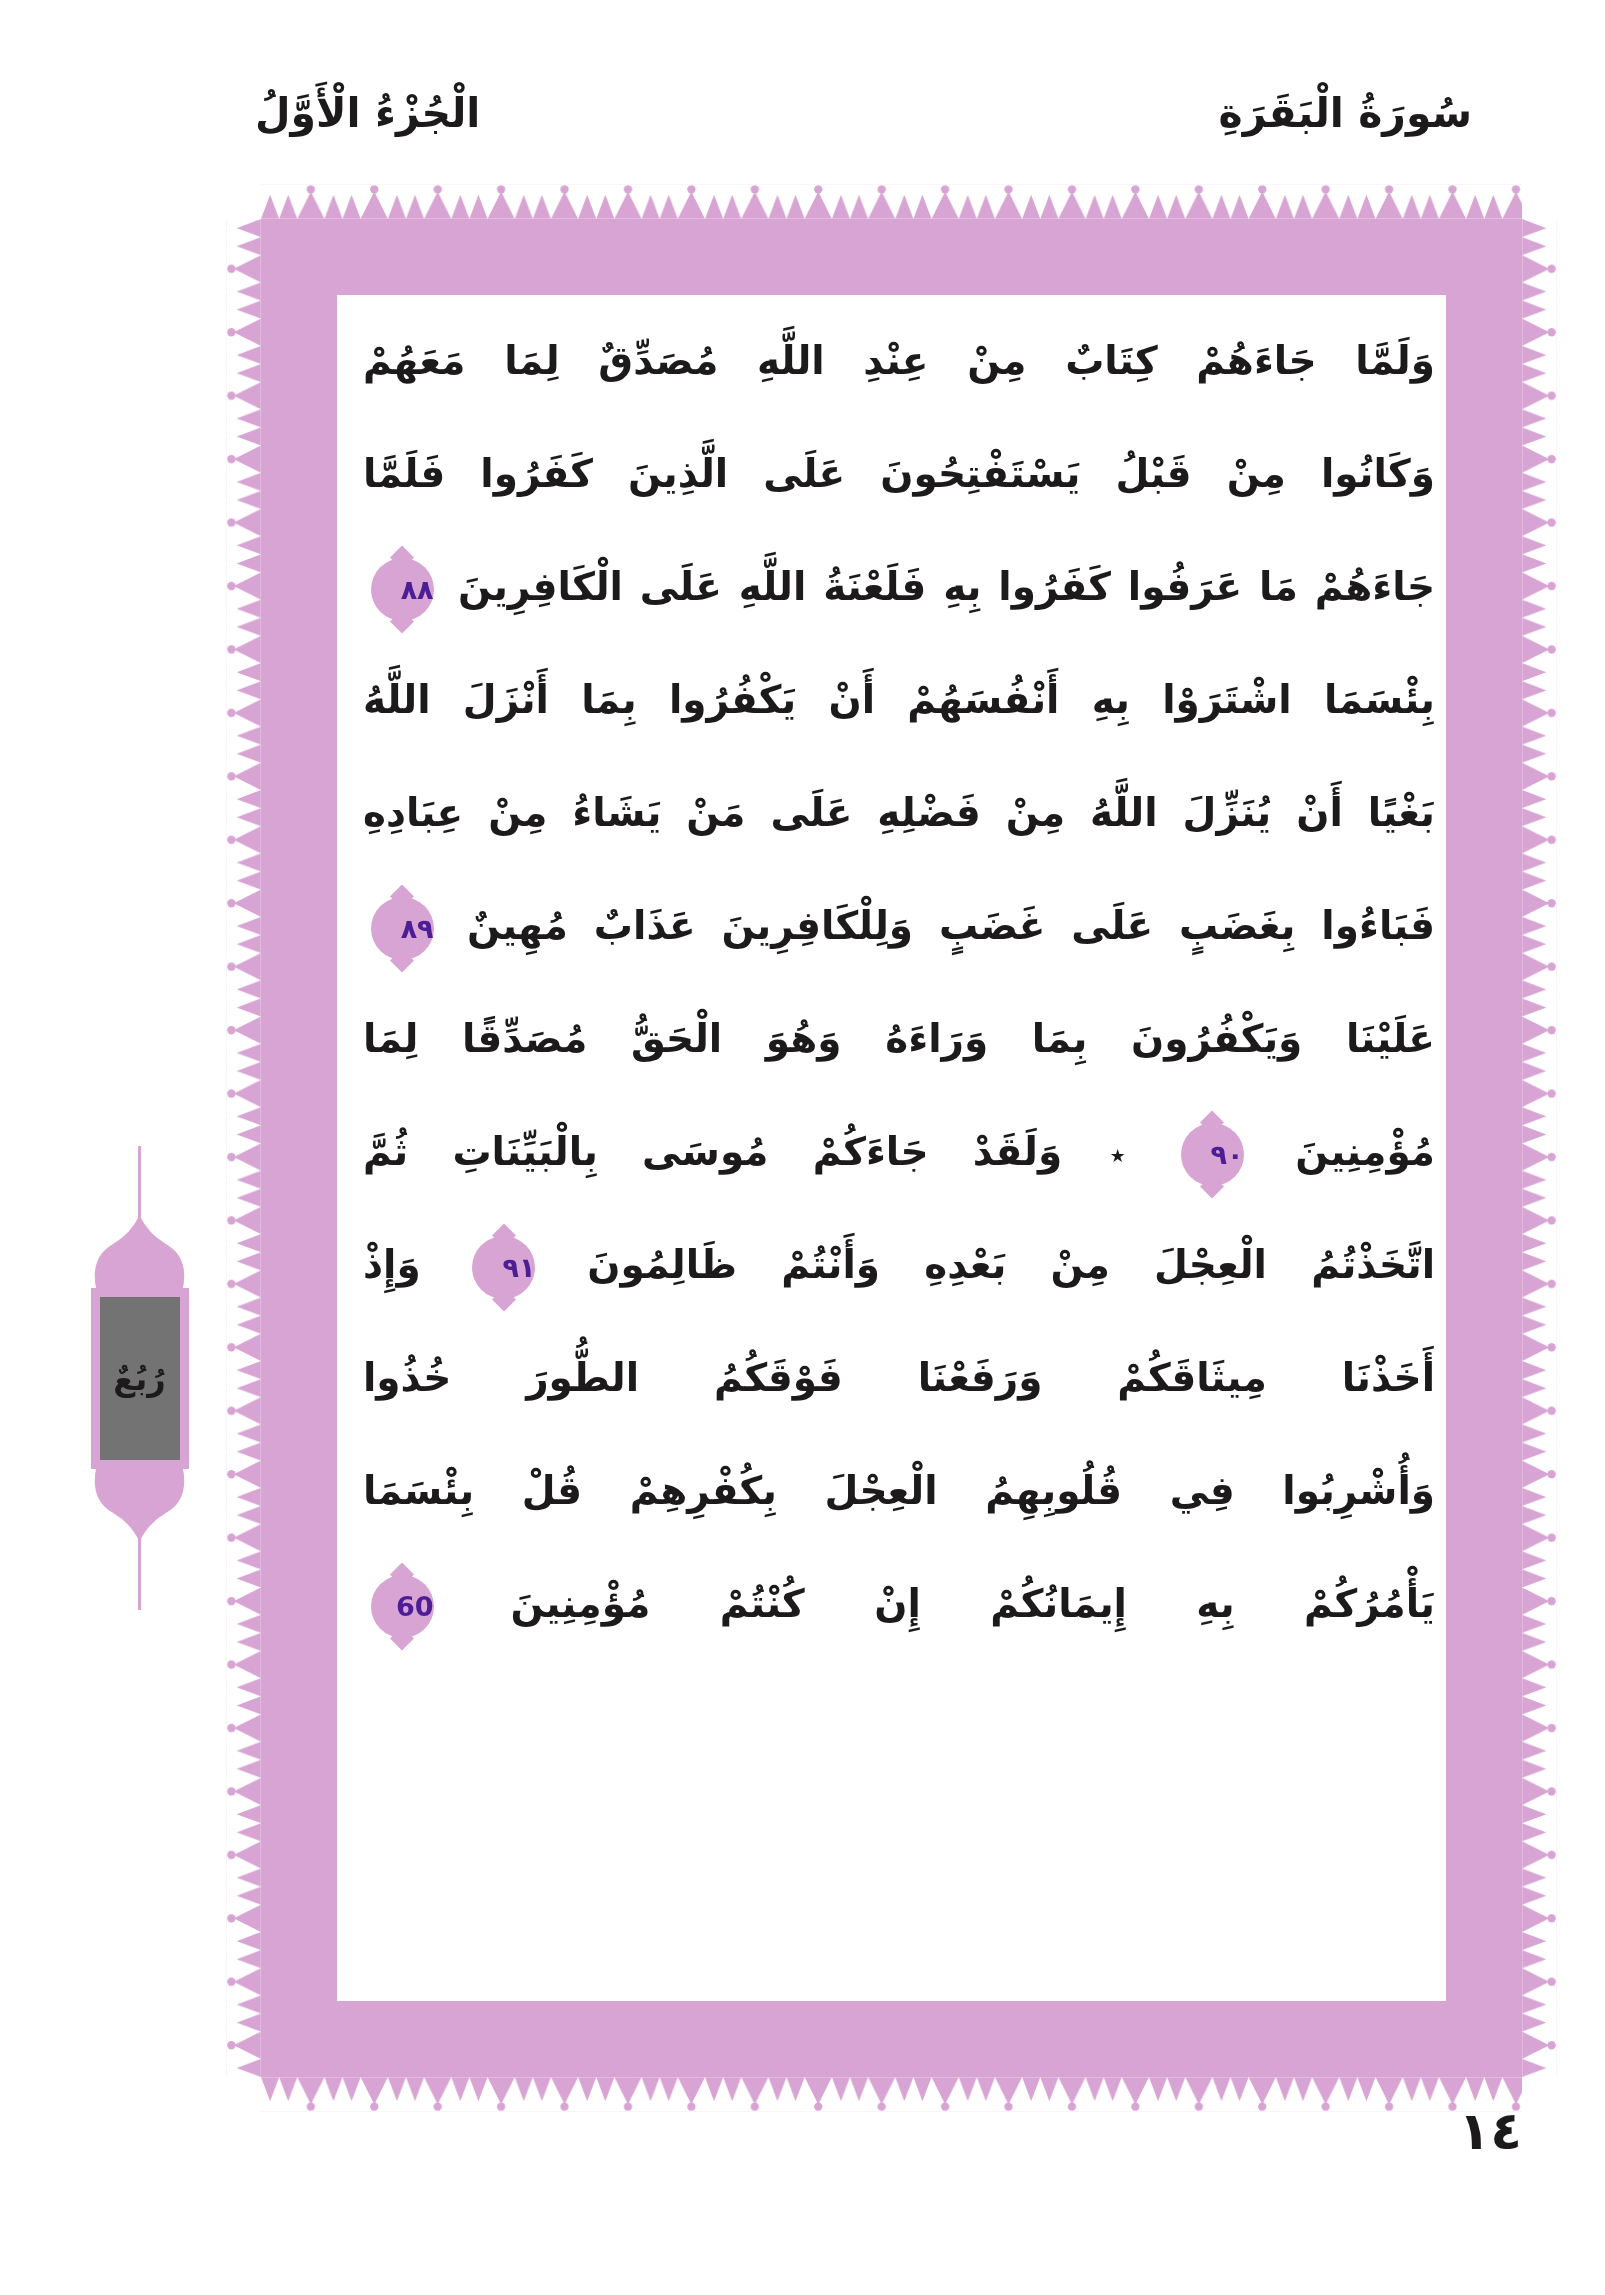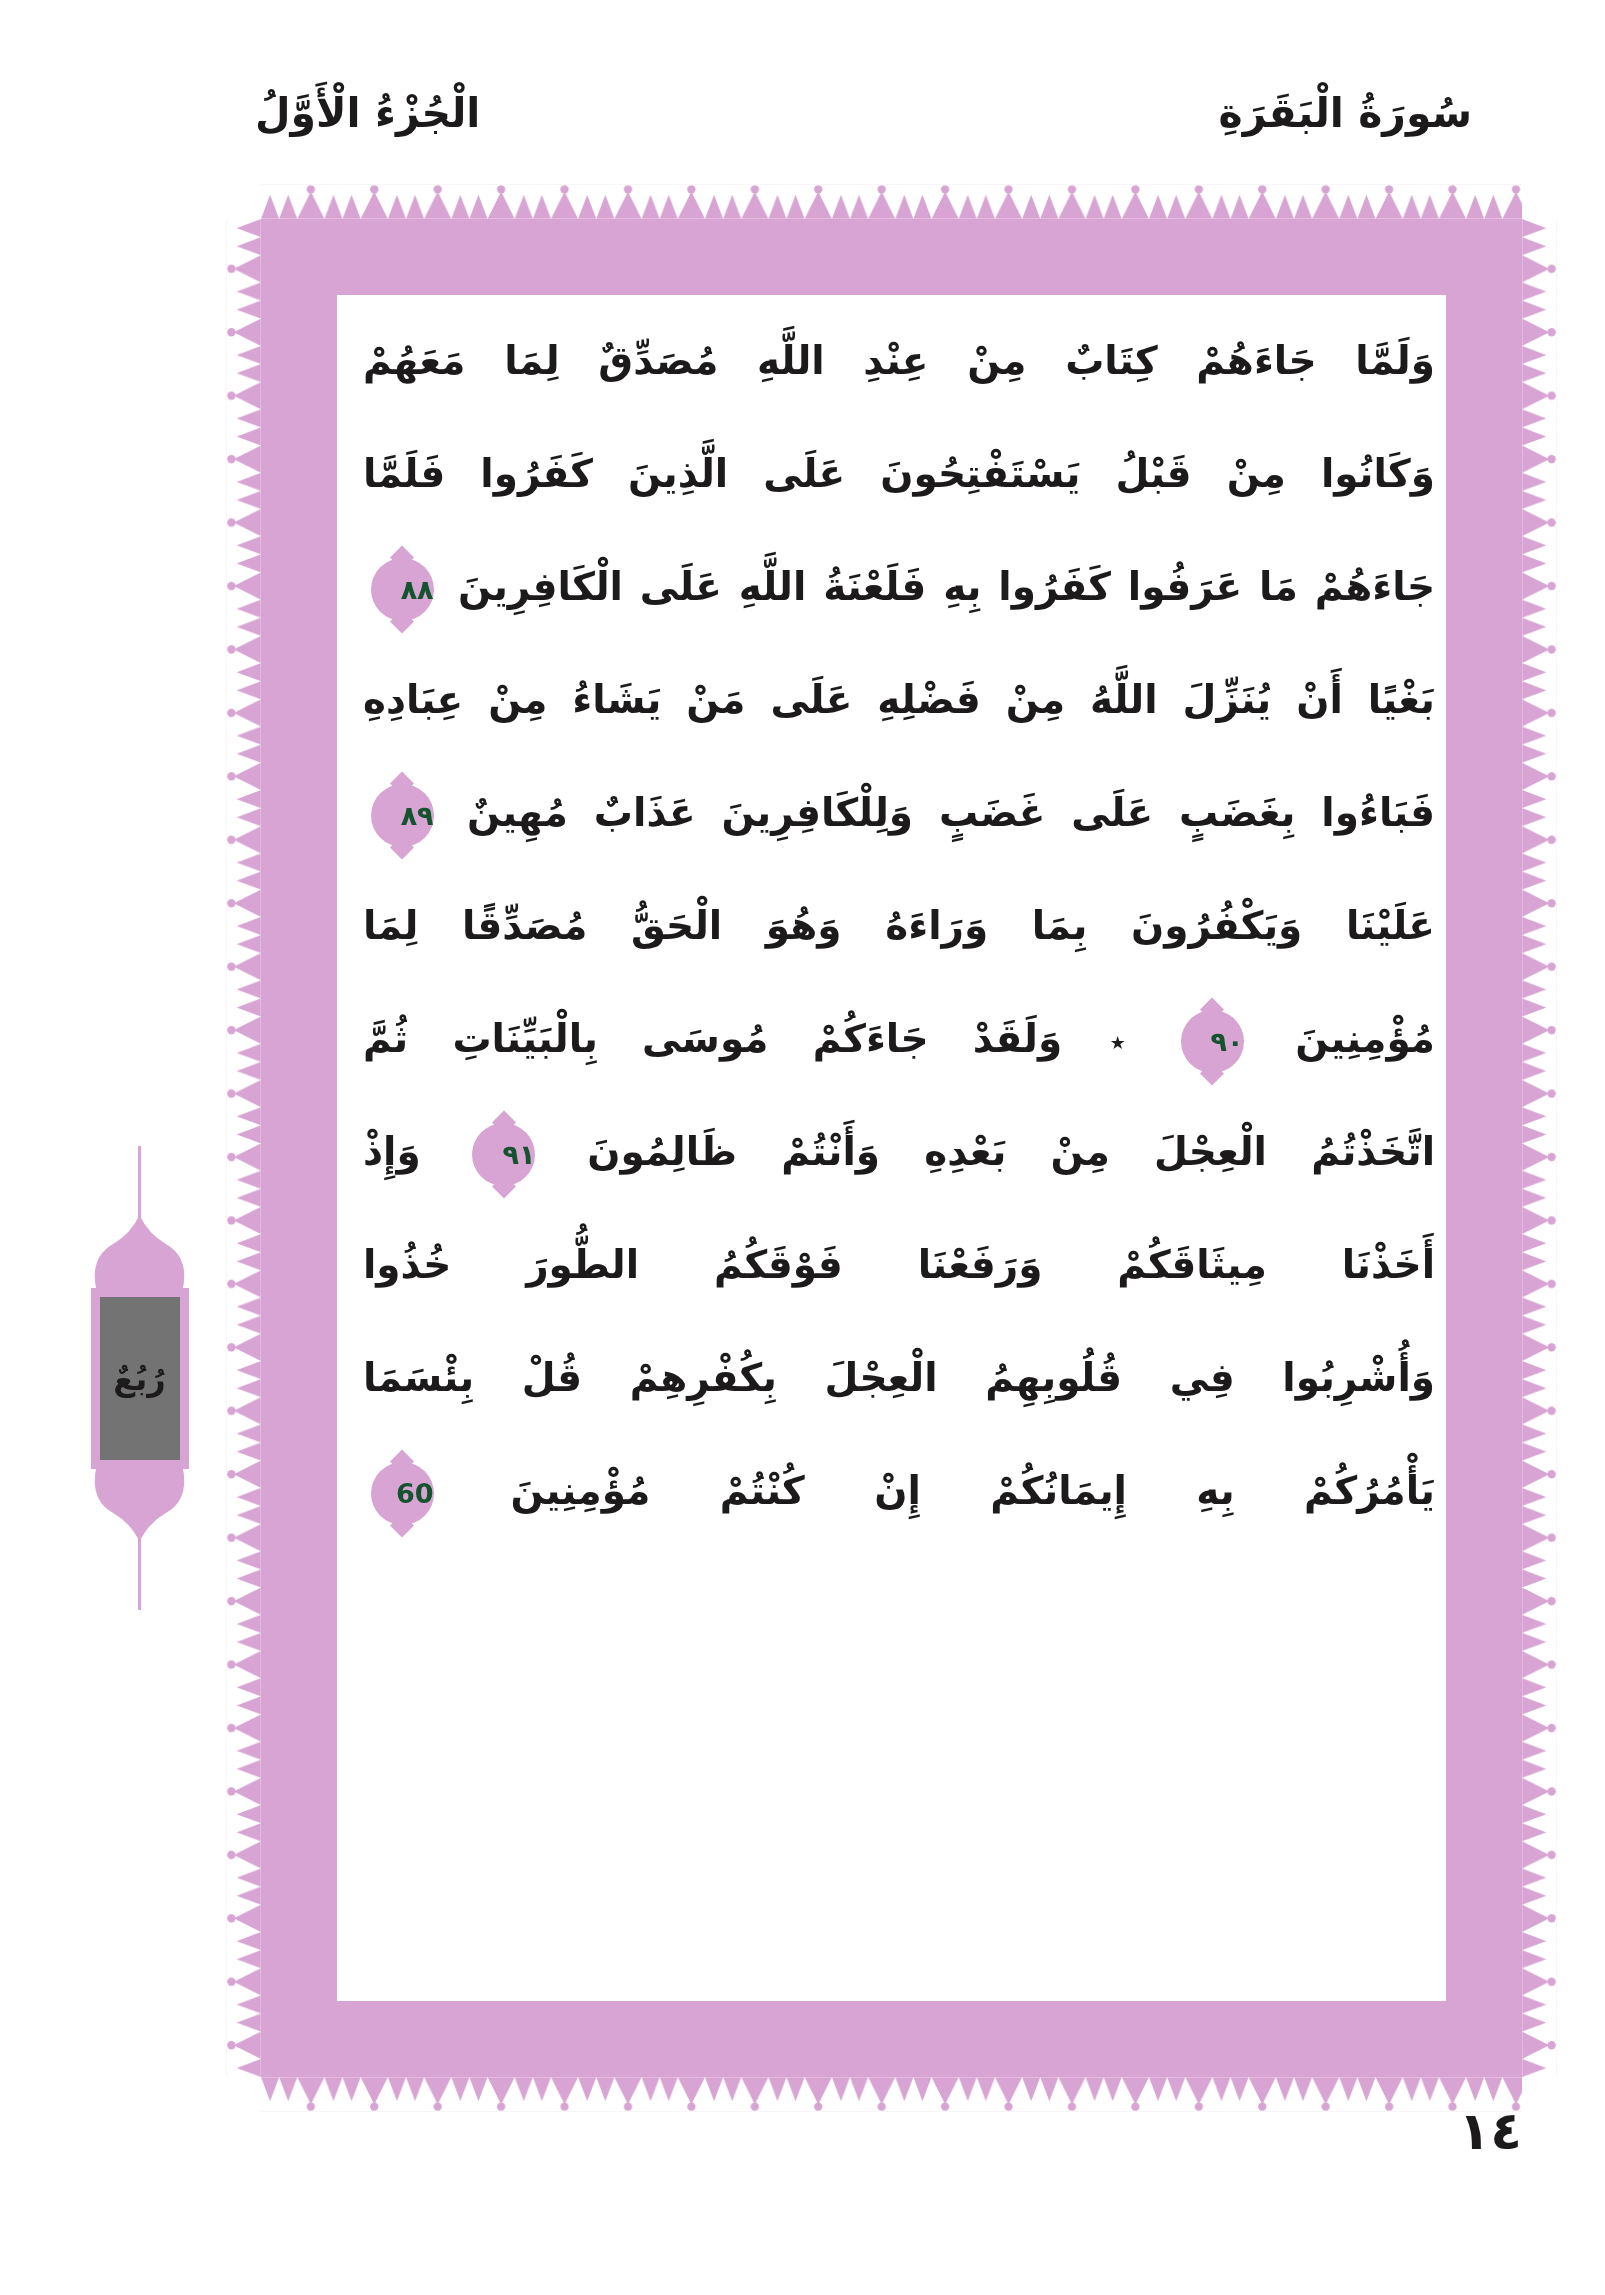--- a/index.html
+++ b/index.html
@@ -37,21 +37,21 @@
   }
   .line{
     height:113px; line-height:113px; font-size:39px; font-weight:bold;
     text-align:justify; text-align-last:justify; white-space:nowrap;
   }
   .ayah-text{ letter-spacing:0; }
   .medallion{
     display:inline-block; position:relative; width:63px; height:63px;
     background:var(--pink); border-radius:50%; vertical-align:middle;
     text-align:center; line-height:63px; font-size:27px; font-weight:bold;
-    color:#14532d; margin:0 7.6px;
+    color:#4c1d95; margin:0 7.6px;
   }
   .medallion::before,.medallion::after{
     content:""; position:absolute; left:50%; width:16.6px; height:16.6px;
     background:var(--pink); transform:translateX(-50%) rotate(45deg);
   }
   .medallion::before{ top:-9px; }
   .medallion::after{ bottom:-9px; }
   .hizb-star{
     display:inline-block; font-size:30px; vertical-align:middle;
     margin:0 3px; font-weight:bold;
@@ -114,20 +114,21 @@
   <rect width="46" height="2460" fill="url(#pat-left)"></rect>
 </svg>
 <svg class="teeth teeth-right" width="35" height="1858" xmlns="http://www.w3.org/2000/svg" viewBox="0 0 46 2460">
   <rect width="46" height="2460" fill="url(#pat-right)"></rect>
 </svg>
 
 <div class="text-block">
     <div class="line"><span class="ayah-text">وَلَمَّا جَاءَهُمْ كِتَابٌ مِنْ عِنْدِ اللَّهِ مُصَدِّقٌ لِمَا مَعَهُمْ</span> </div>
     <div class="line"><span class="ayah-text">وَكَانُوا مِنْ قَبْلُ يَسْتَفْتِحُونَ عَلَى الَّذِينَ كَفَرُوا فَلَمَّا</span> </div>
     <div class="line"><span class="ayah-text">جَاءَهُمْ مَا عَرَفُوا كَفَرُوا بِهِ فَلَعْنَةُ اللَّهِ عَلَى الْكَافِرِينَ</span> <span class="medallion">٨٨</span> </div>
+    <div class="line"><span class="ayah-text">بِئْسَمَا اشْتَرَوْا بِهِ أَنْفُسَهُمْ أَنْ يَكْفُرُوا بِمَا أَنْزَلَ اللَّهُ</span> </div>
     <div class="line"><span class="ayah-text">بَغْيًا أَنْ يُنَزِّلَ اللَّهُ مِنْ فَضْلِهِ عَلَى مَنْ يَشَاءُ مِنْ عِبَادِهِ</span> </div>
     <div class="line"><span class="ayah-text">فَبَاءُوا بِغَضَبٍ عَلَى غَضَبٍ وَلِلْكَافِرِينَ عَذَابٌ مُهِينٌ</span> <span class="medallion">٨٩</span> </div>
     <div class="line"><span class="ayah-text">عَلَيْنَا وَيَكْفُرُونَ بِمَا وَرَاءَهُ وَهُوَ الْحَقُّ مُصَدِّقًا لِمَا</span> </div>
     <div class="line"><span class="ayah-text">مُؤْمِنِينَ</span> <span class="medallion">٩٠</span> <span class="hizb-star">٭</span> <span class="ayah-text">وَلَقَدْ جَاءَكُمْ مُوسَى بِالْبَيِّنَاتِ ثُمَّ</span> </div>
     <div class="line"><span class="ayah-text">اتَّخَذْتُمُ الْعِجْلَ مِنْ بَعْدِهِ وَأَنْتُمْ ظَالِمُونَ</span> <span class="medallion">٩١</span> <span class="ayah-text">وَإِذْ</span> </div>
     <div class="line"><span class="ayah-text">أَخَذْنَا مِيثَاقَكُمْ وَرَفَعْنَا فَوْقَكُمُ الطُّورَ خُذُوا</span> </div>
     <div class="line"><span class="ayah-text">وَأُشْرِبُوا فِي قُلُوبِهِمُ الْعِجْلَ بِكُفْرِهِمْ قُلْ بِئْسَمَا</span> </div>
     <div class="line"><span class="ayah-text">يَأْمُرُكُمْ بِهِ إِيمَانُكُمْ إِنْ كُنْتُمْ مُؤْمِنِينَ</span> <span class="medallion">60</span> </div>
   </div>
 

